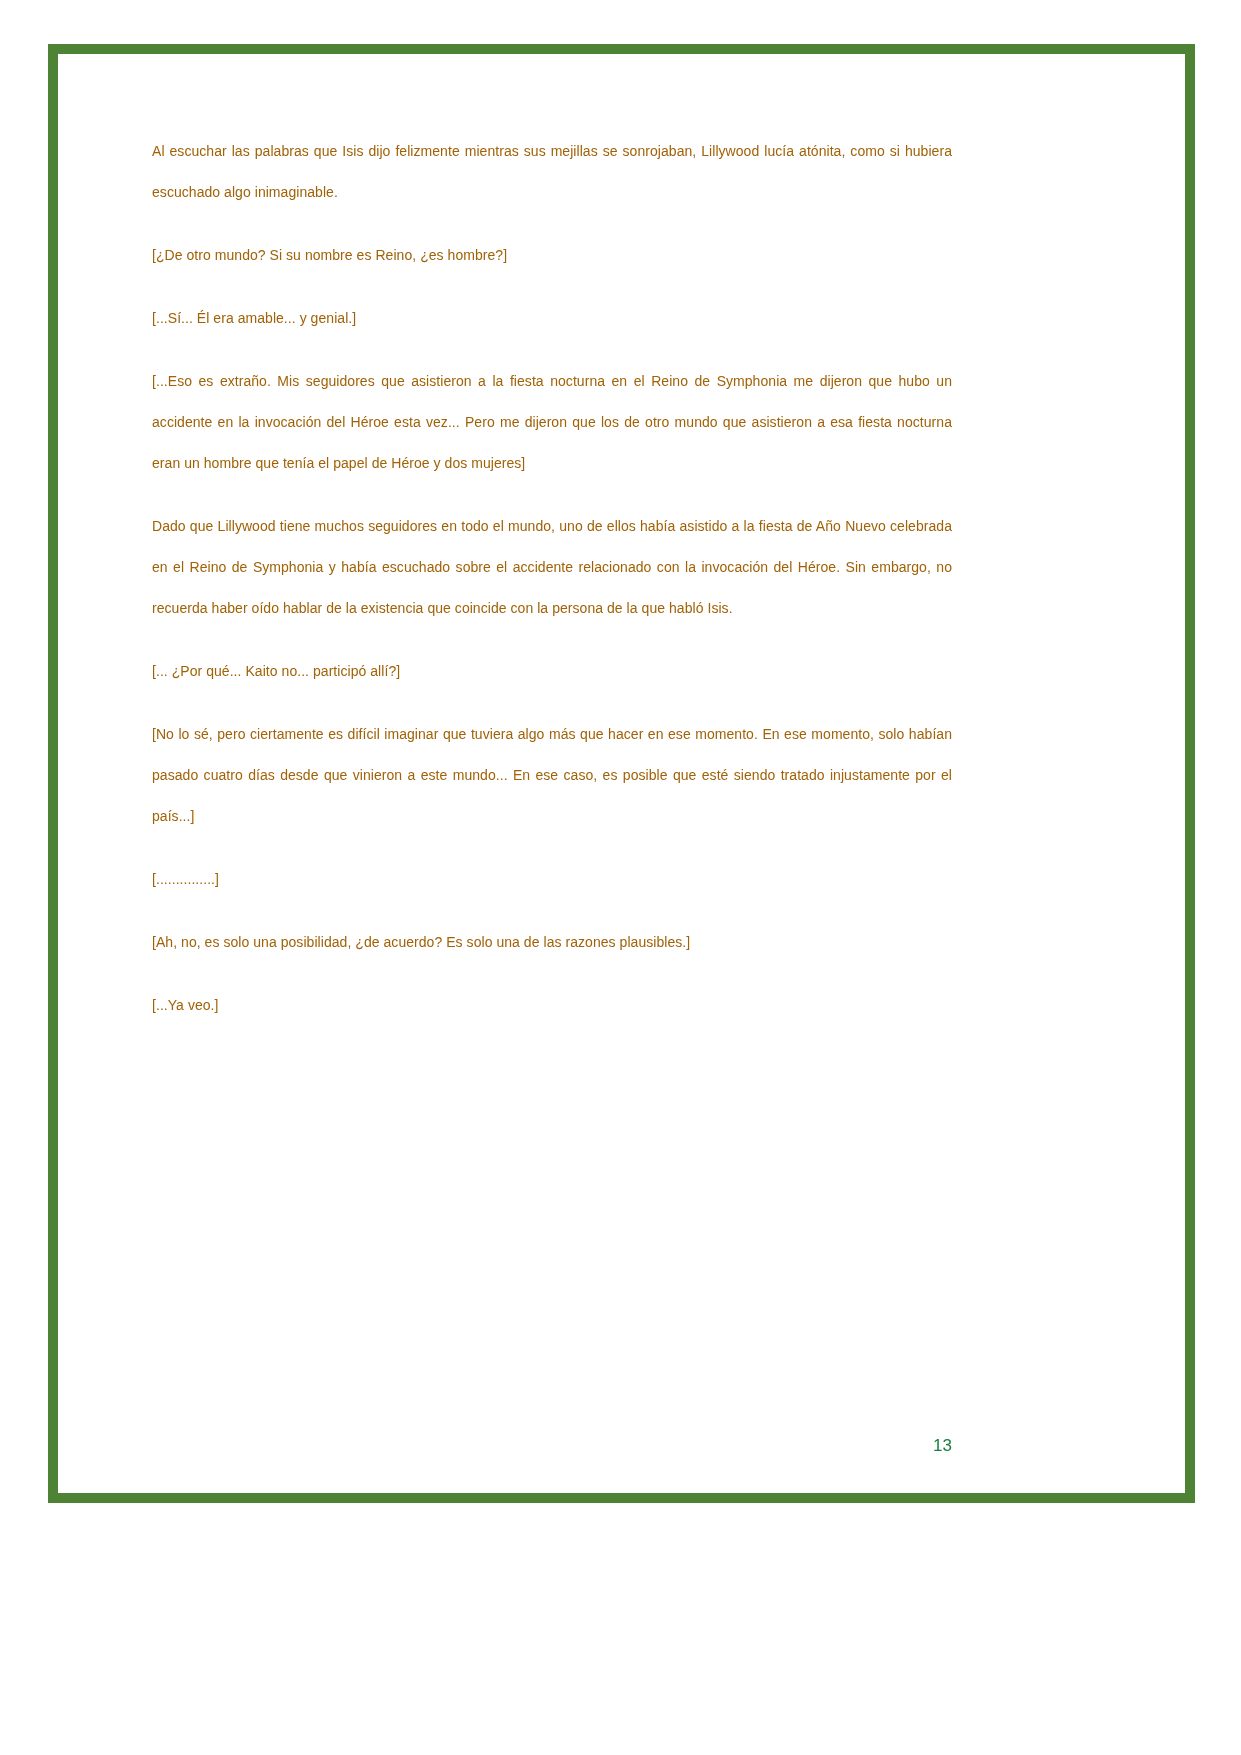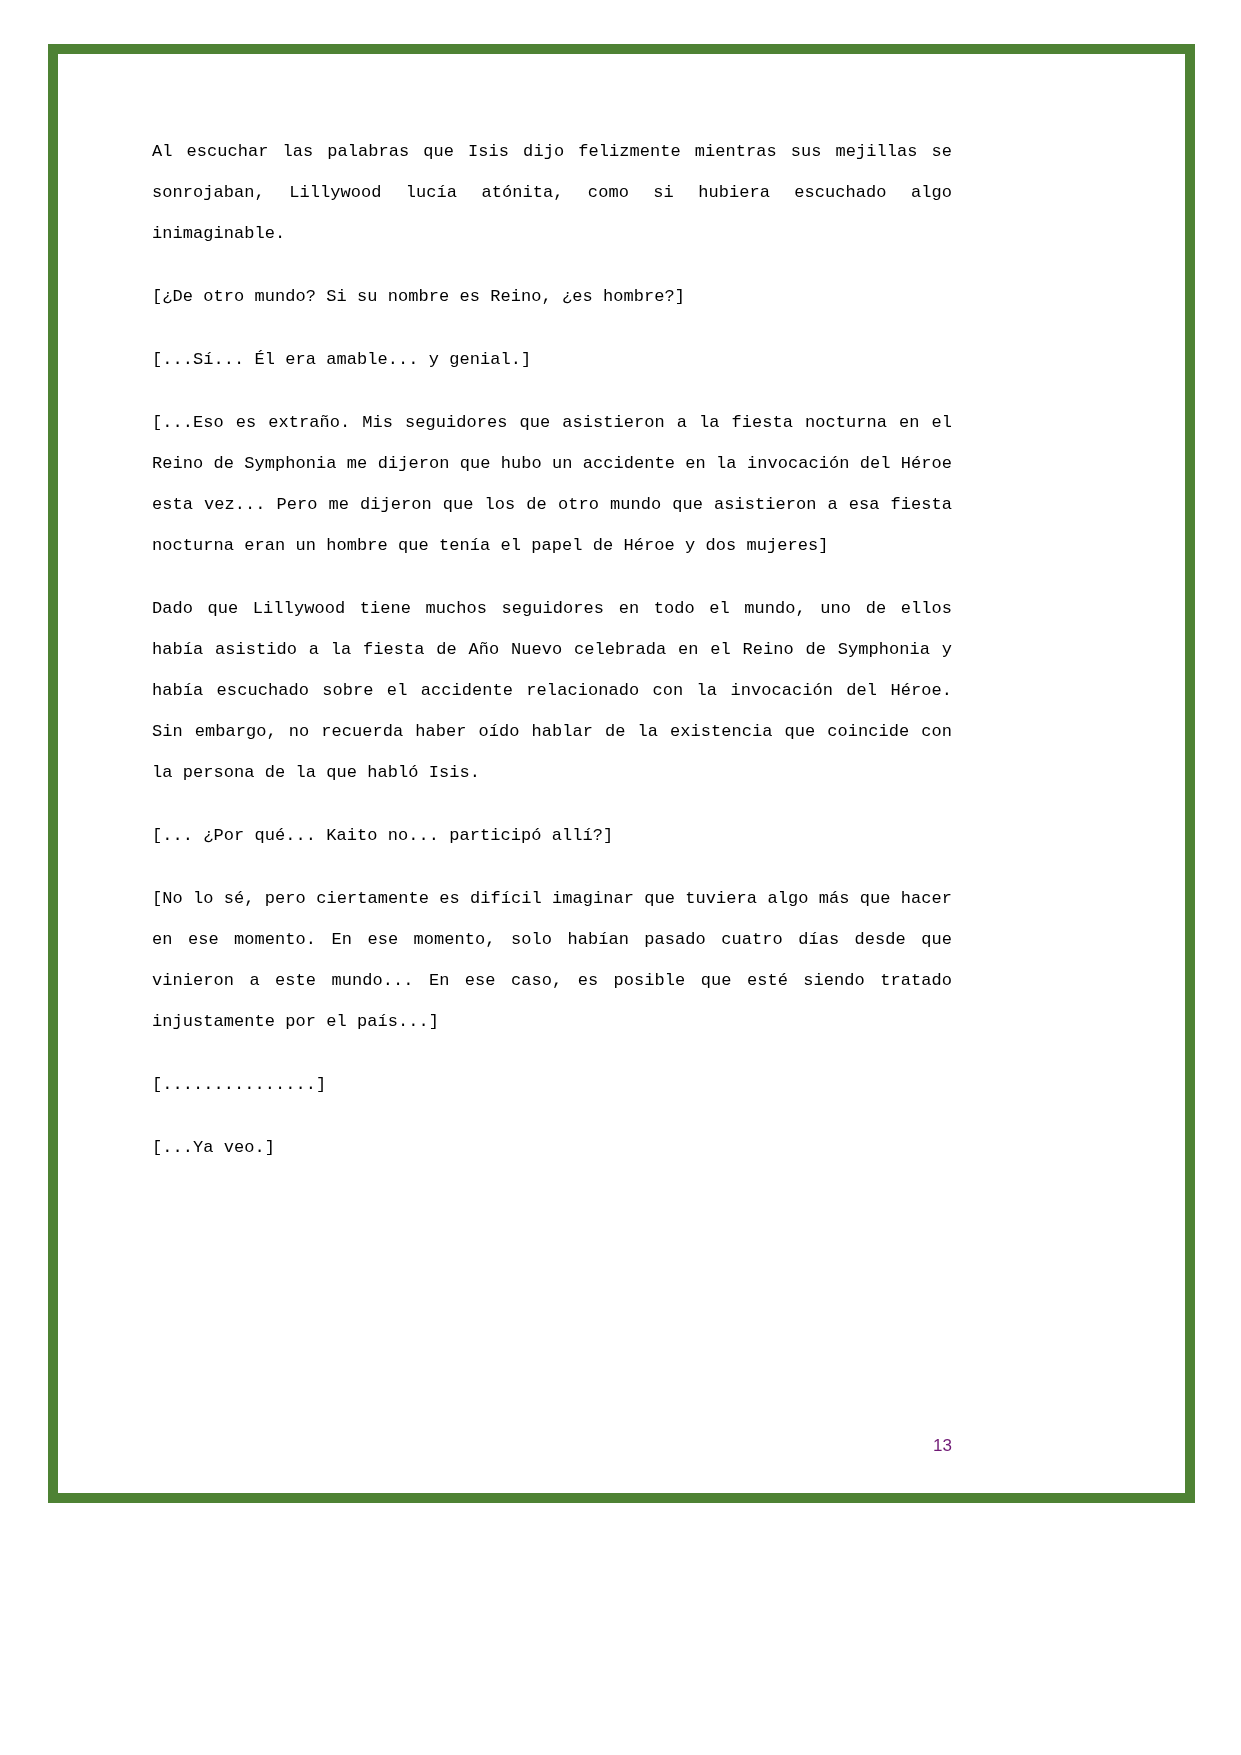--- a/index.html
+++ b/index.html
@@ -38,61 +38,61 @@
     position: absolute;
     left: 152px;
     top: 131px;
     width: 800px;
     height: 1340px;
     box-sizing: border-box;
   }
 
   p.para {
     margin: 0 0 22px 0;
-    font-size: 17px;
+    font-size: 14px;
     line-height: 41px;
-    color: #000000;
+    color: #a16207;
     text-align: justify;
     text-justify: inter-word;
     letter-spacing: 0.05px;
     word-spacing: 0px;
     hyphens: none;
-    font-family: Liberation Mono, monospace;
   }
 
   
   p.para:last-of-type {
     margin-bottom: 0;
   }
 
   .page-number {
     position: absolute;
     right: 0px;
     top: 1305px;
     font-size: 17px;
     line-height: 20px;
-    color: #701a75;
+    color: #15803d;
     text-align: right;
   }
 </style>
 </head>
 <body>
 
 <div class="page">
 
   <div class="frame"></div>
 
   <div class="content">
 
     <p class="para">Al escuchar las palabras que Isis dijo felizmente mientras sus mejillas se sonrojaban, Lillywood lucía atónita, como si hubiera escuchado algo inimaginable.</p>
     <p class="para">[¿De otro mundo? Si su nombre es Reino, ¿es hombre?]</p>
     <p class="para">[...Sí... Él era amable... y genial.]</p>
     <p class="para">[...Eso es extraño. Mis seguidores que asistieron a la fiesta nocturna en el Reino de Symphonia me dijeron que hubo un accidente en la invocación del Héroe esta vez... Pero me dijeron que los de otro mundo que asistieron a esa fiesta nocturna eran un hombre que tenía el papel de Héroe y dos mujeres]</p>
     <p class="para">Dado que Lillywood tiene muchos seguidores en todo el mundo, uno de ellos había asistido a la fiesta de Año Nuevo celebrada en el Reino de Symphonia y había escuchado sobre el accidente relacionado con la invocación del Héroe. Sin embargo, no recuerda haber oído hablar de la existencia que coincide con la persona de la que habló Isis.</p>
     <p class="para">[... ¿Por qué... Kaito no... participó allí?]</p>
     <p class="para">[No lo sé, pero ciertamente es difícil imaginar que tuviera algo más que hacer en ese momento. En ese momento, solo habían pasado cuatro días desde que vinieron a este mundo... En ese caso, es posible que esté siendo tratado injustamente por el país...]</p>
     <p class="para">[...............]</p>
+    <p class="para">[Ah, no, es solo una posibilidad, ¿de acuerdo? Es solo una de las razones plausibles.]</p>
     <p class="para">[...Ya veo.]</p>
 
     <div class="page-number">13</div>
 
   </div>
 </div>
 
 </body></html>

